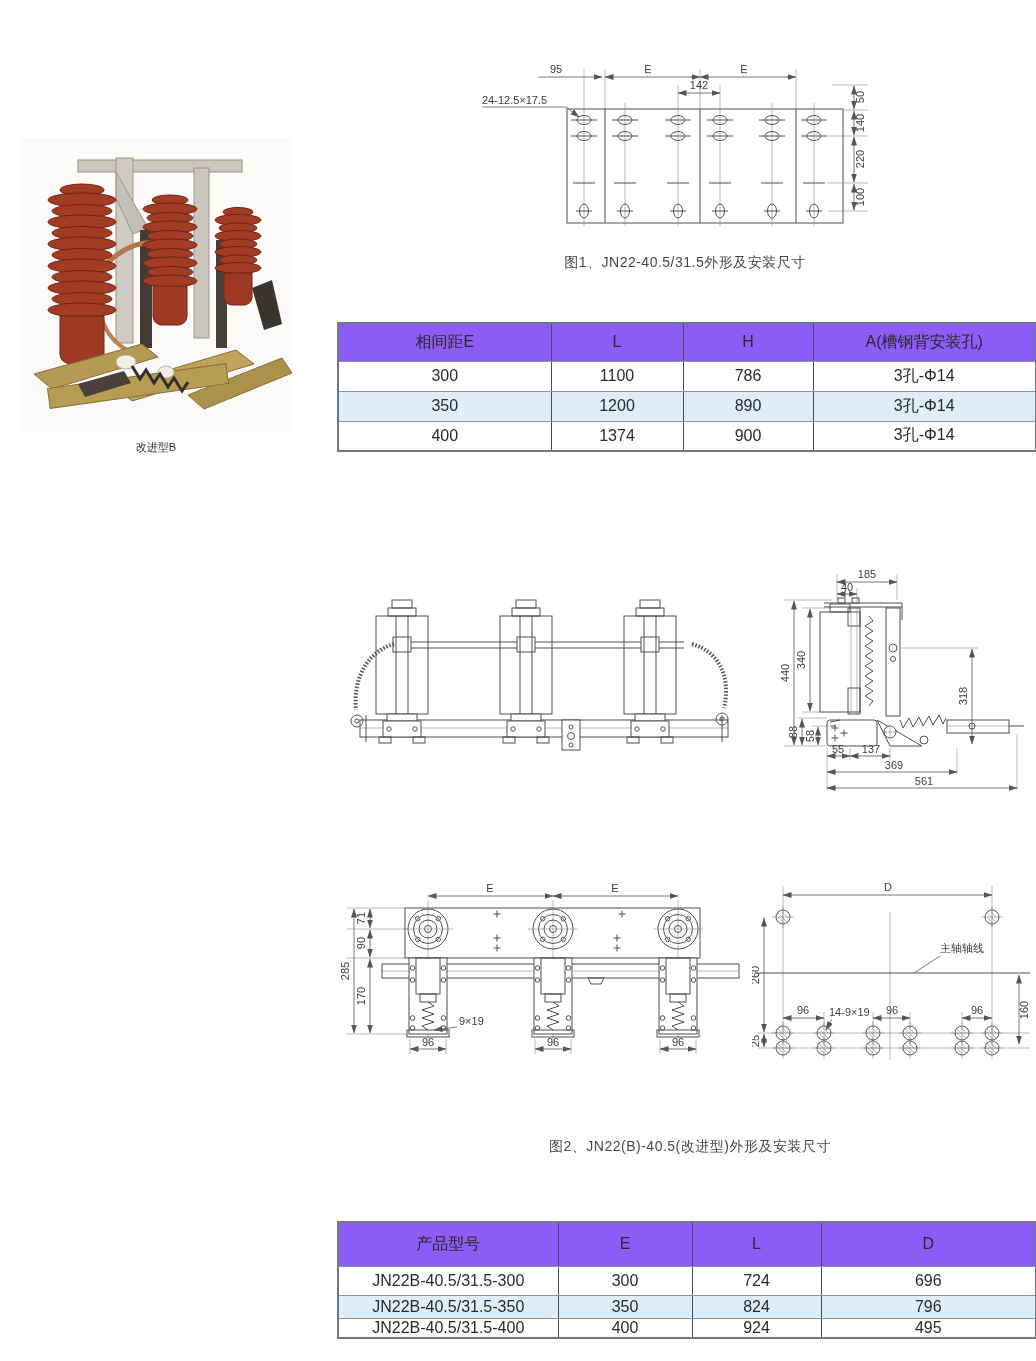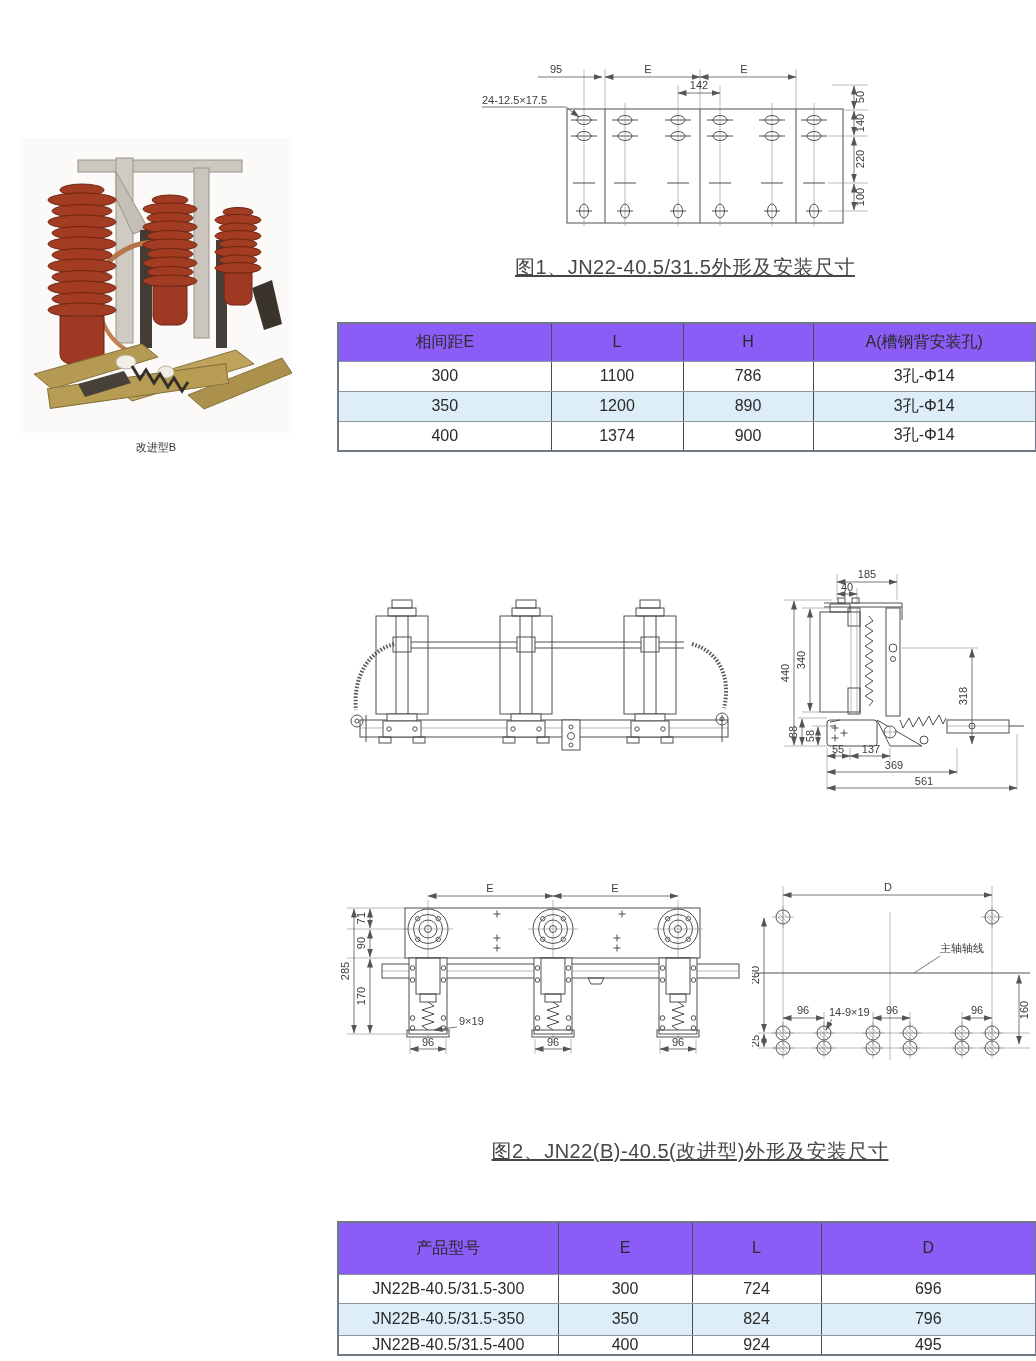--- a/index.html
+++ b/index.html
@@ -1,19 +1,19 @@
 <!DOCTYPE html>
 <html><head>
 <meta charset="utf-8">
 <style>
   html,body{margin:0;padding:0;background:#fff;}
   .page{position:relative;width:1036px;height:1361px;background:#ffffff;overflow:hidden;
         font-family:"Liberation Sans","DejaVu Sans",sans-serif;}
   .abs{position:absolute;}
-  .caption{position:absolute;text-align:center;font-size:20px;color:#474747;letter-spacing:.5px;text-decoration:underline;}
+  .caption{position:absolute;text-align:center;font-size:14px;color:#474747;letter-spacing:.5px;}
   .photo-caption{position:absolute;text-align:center;font-size:11px;color:#333;}
   
   .ln{fill:none;stroke:#4f4f4f;stroke-width:1;}
   .lw{fill:#ffffff;stroke:#4f4f4f;stroke-width:1;}
   .cl{fill:none;stroke:#8c8c8c;stroke-width:.6;}
   .dim{fill:none;stroke:#565656;stroke-width:.8;}
   .br{fill:none;stroke:#5a5a5a;stroke-width:4;stroke-dasharray:1.6 1.7;}
   .dt{fill:#3c3c3c;font-size:11px;font-family:"Liberation Sans","DejaVu Sans",sans-serif;}
   
   .spec{position:absolute;border-collapse:collapse;table-layout:fixed;width:698px;background:#fff;
@@ -477,33 +477,33 @@
   <div class="caption" style="left:340px;top:1138px;width:700px">图2、JN22(B)-40.5(改进型)外形及安装尺寸</div>
 
   <table class="spec" style="left:337px;top:1221px">
     <colgroup>
         <col style="width:220px">
         <col style="width:134px">
         <col style="width:129px">
         <col style="width:215px">
       </colgroup>
     <tbody>
-        <tr style="height:52px">
+        <tr style="height:44px">
       <th class="hd">产品型号</th>
       <th class="hd">E</th>
       <th class="hd">L</th>
       <th class="hd">D</th>
     </tr>
     <tr style="height:29px">
       <td>JN22B-40.5/31.5-300</td>
       <td>300</td>
       <td>724</td>
       <td>696</td>
     </tr>
-    <tr style="height:32px">
+    <tr style="height:23px">
       <td class="alt">JN22B-40.5/31.5-350</td>
       <td class="alt">350</td>
       <td class="alt">824</td>
       <td class="alt">796</td>
     </tr>
     <tr style="height:14px">
       <td>JN22B-40.5/31.5-400</td>
       <td>400</td>
       <td>924</td>
       <td>495</td>

